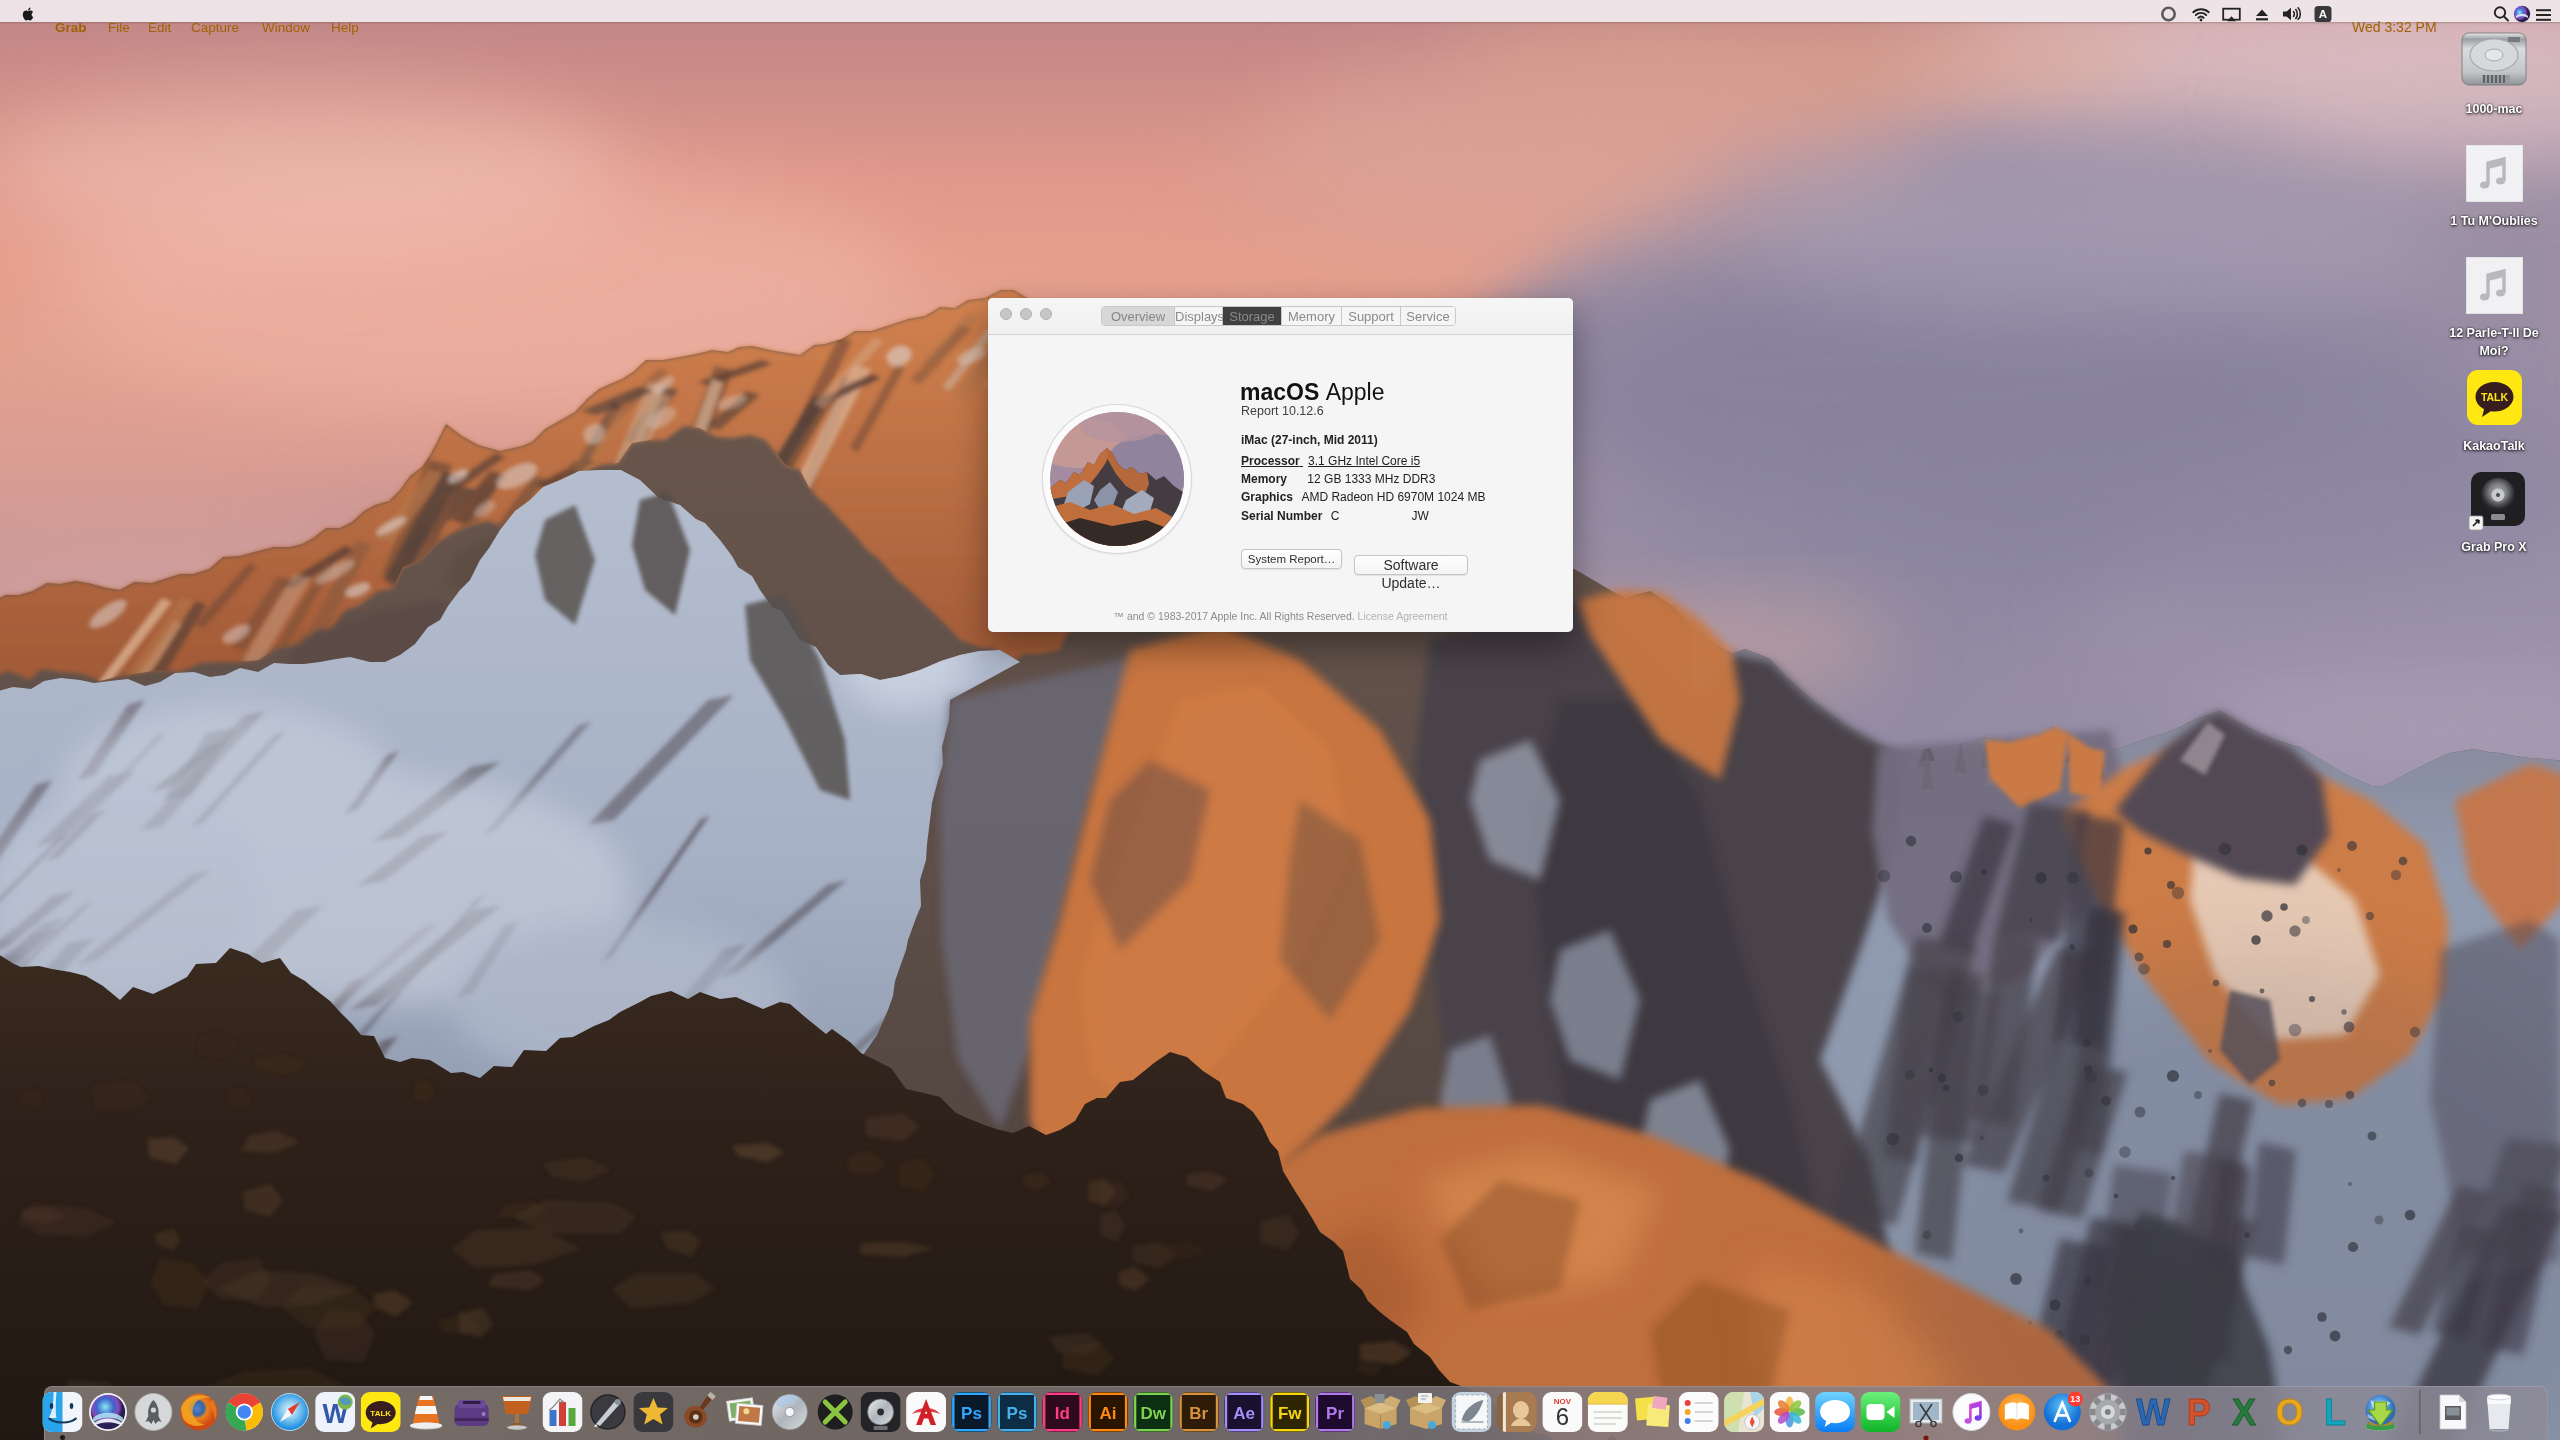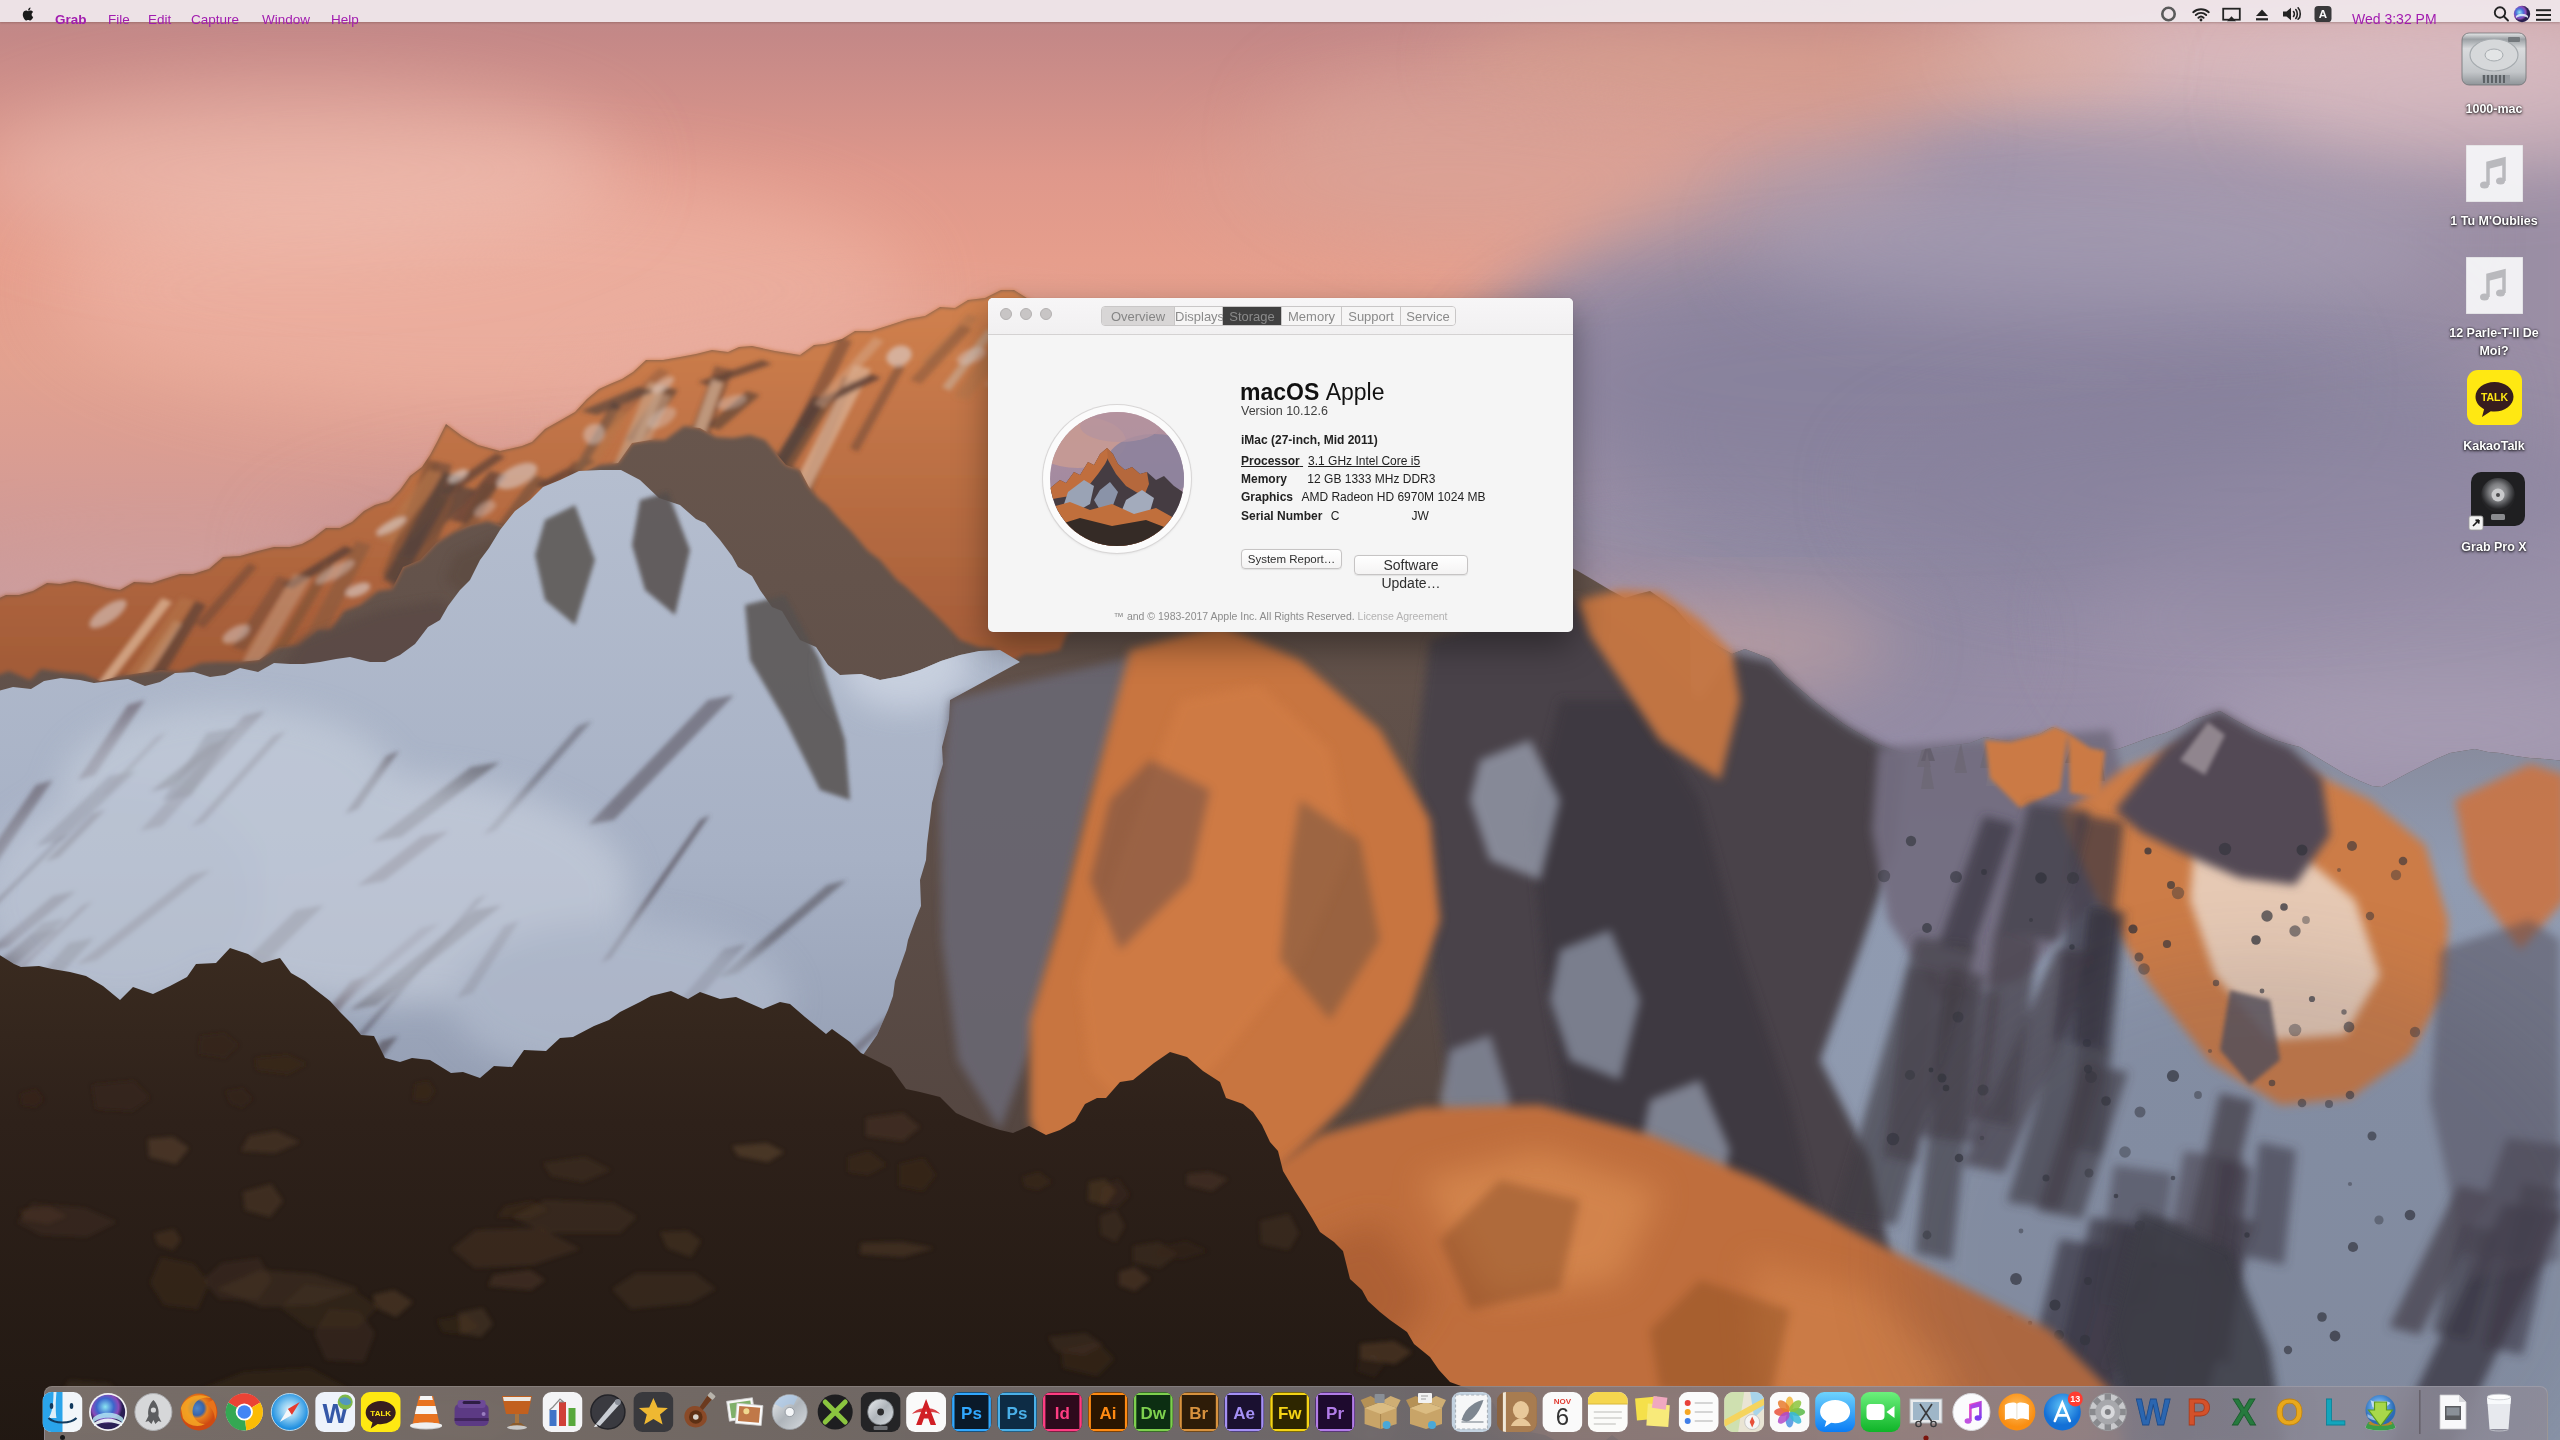--- a/index.html
+++ b/index.html
@@ -1,19 +1,19 @@
 <!DOCTYPE html>
 <html><head>
 <meta charset="utf-8">
 <style>
 html,body{margin:0;padding:0;width:2560px;height:1440px;overflow:hidden;background:#000;}
 *{box-sizing:border-box;font-family:"Liberation Sans",sans-serif;}
 #wall{position:absolute;left:0;top:0;}
 #menubar{position:absolute;left:0;top:0;width:2560px;height:22px;background:rgba(238,229,233,.97);z-index:50;box-shadow:0 1px 2px rgba(80,50,45,.3);}
-.mi{position:absolute;top:8px;height:28px;line-height:23px;font-size:13.5px;color:#a21caf;}
+.mi{position:absolute;top:16px;height:28px;line-height:23px;font-size:13.5px;color:#a16207;}
 .micn{position:absolute;top:0;height:22px;}
 .dlabel{position:absolute;color:#fff;font-size:12.5px;font-weight:600;text-align:center;text-shadow:0 1px 3px rgba(0,0,0,.9),0 0 2px rgba(0,0,0,.65);z-index:40;line-height:18px;}
 .dicon{position:absolute;z-index:40;}
 </style>
 </head>
 <body>
 <svg id="wall" width="2560" height="1440" viewBox="0 0 2560 1440">
 <defs>
 <linearGradient id="skyV" x1="0" y1="0" x2="0" y2="1">
 <stop offset="0" stop-color="#bd8a8b"></stop>
@@ -573,21 +573,21 @@
     <path d="M 57,36 L 63,42 68,52 75,58 82,55 90,62 97,60 99,72 94,84 86,80 76,74 66,62 58,48 Z" fill="#b5683c"></path>
     <path d="M 18,80 L 34,68 44,74 40,92 26,100 14,92 Z" fill="#9aa3b5"></path>
     <path d="M 50,78 L 60,70 68,80 62,96 50,98 44,88 Z" fill="#8a93a8"></path>
     <path d="M 76,88 L 92,78 104,86 98,106 82,106 72,98 Z" fill="#a3abbc"></path>
     <path d="M -2,96 L 20,90 40,98 62,92 84,102 106,96 124,106 136,102 136,136 -2,136 Z" fill="#c06f3c"></path>
     <path d="M -2,116 L 30,106 62,114 96,108 122,118 136,114 136,136 -2,136 Z" fill="#352b26"></path>
    </g>
   </svg>
  </div>
  <div style="position:absolute;left:252px;top:81px;font-size:23px;color:#111;"><b>macOS</b> <span style="font-weight:300;">Apple</span></div>
- <div style="position:absolute;left:253px;top:106px;font-size:12.5px;color:#3f3f3f;">Version 10.12.6</div>
+ <div style="position:absolute;left:253px;top:106px;font-size:12.5px;color:#3f3f3f;">Report 10.12.6</div>
  <div style="position:absolute;left:253px;top:135px;font-size:12px;color:#222;font-weight:700;">iMac (27-inch, Mid 2011)</div>
  <div style="position:absolute;left:253px;top:156px;font-size:12px;color:#222;text-decoration:underline;"><b>Processor</b> <span style="margin-left:5px;">3.1 GHz Intel Core i5</span></div>
  <div style="position:absolute;left:253px;top:173.5px;font-size:12px;color:#222;"><b>Memory</b> <span style="margin-left:17px;">12 GB 1333 MHz DDR3</span></div>
  <div style="position:absolute;left:253px;top:192px;font-size:12px;color:#222;"><b>Graphics</b> <span style="margin-left:5px;">AMD Radeon HD 6970M 1024 MB</span></div>
  <div style="position:absolute;left:253px;top:210.5px;font-size:12px;color:#222;"><b>Serial Number</b> <span style="margin-left:5px;">C</span><span style="margin-left:72px;">JW</span></div>
  <div style="position:absolute;left:253px;top:251px;width:101px;height:20px;background:linear-gradient(#ffffff,#f4f3f3);border:1px solid #c6c4c4;border-radius:4px;font-size:11.5px;color:#2e2e2e;text-align:center;line-height:18px;box-shadow:0 0.5px 1px rgba(0,0,0,.08);">System Report…</div>
  <div style="position:absolute;left:366px;top:257px;width:114px;height:20px;background:linear-gradient(#ffffff,#f4f3f3);border:1px solid #c6c4c4;border-radius:4px;font-size:14px;color:#2e2e2e;text-align:center;line-height:18px;box-shadow:0 0.5px 1px rgba(0,0,0,.08);">Software Update…</div>
  <div style="position:absolute;left:0;top:312px;width:100%;text-align:center;font-size:10.5px;color:#8c8c8c;">™ and © 1983-2017 Apple Inc. All Rights Reserved. <span style="color:#b3b2b2;">License Agreement</span></div>
 </div>
 

